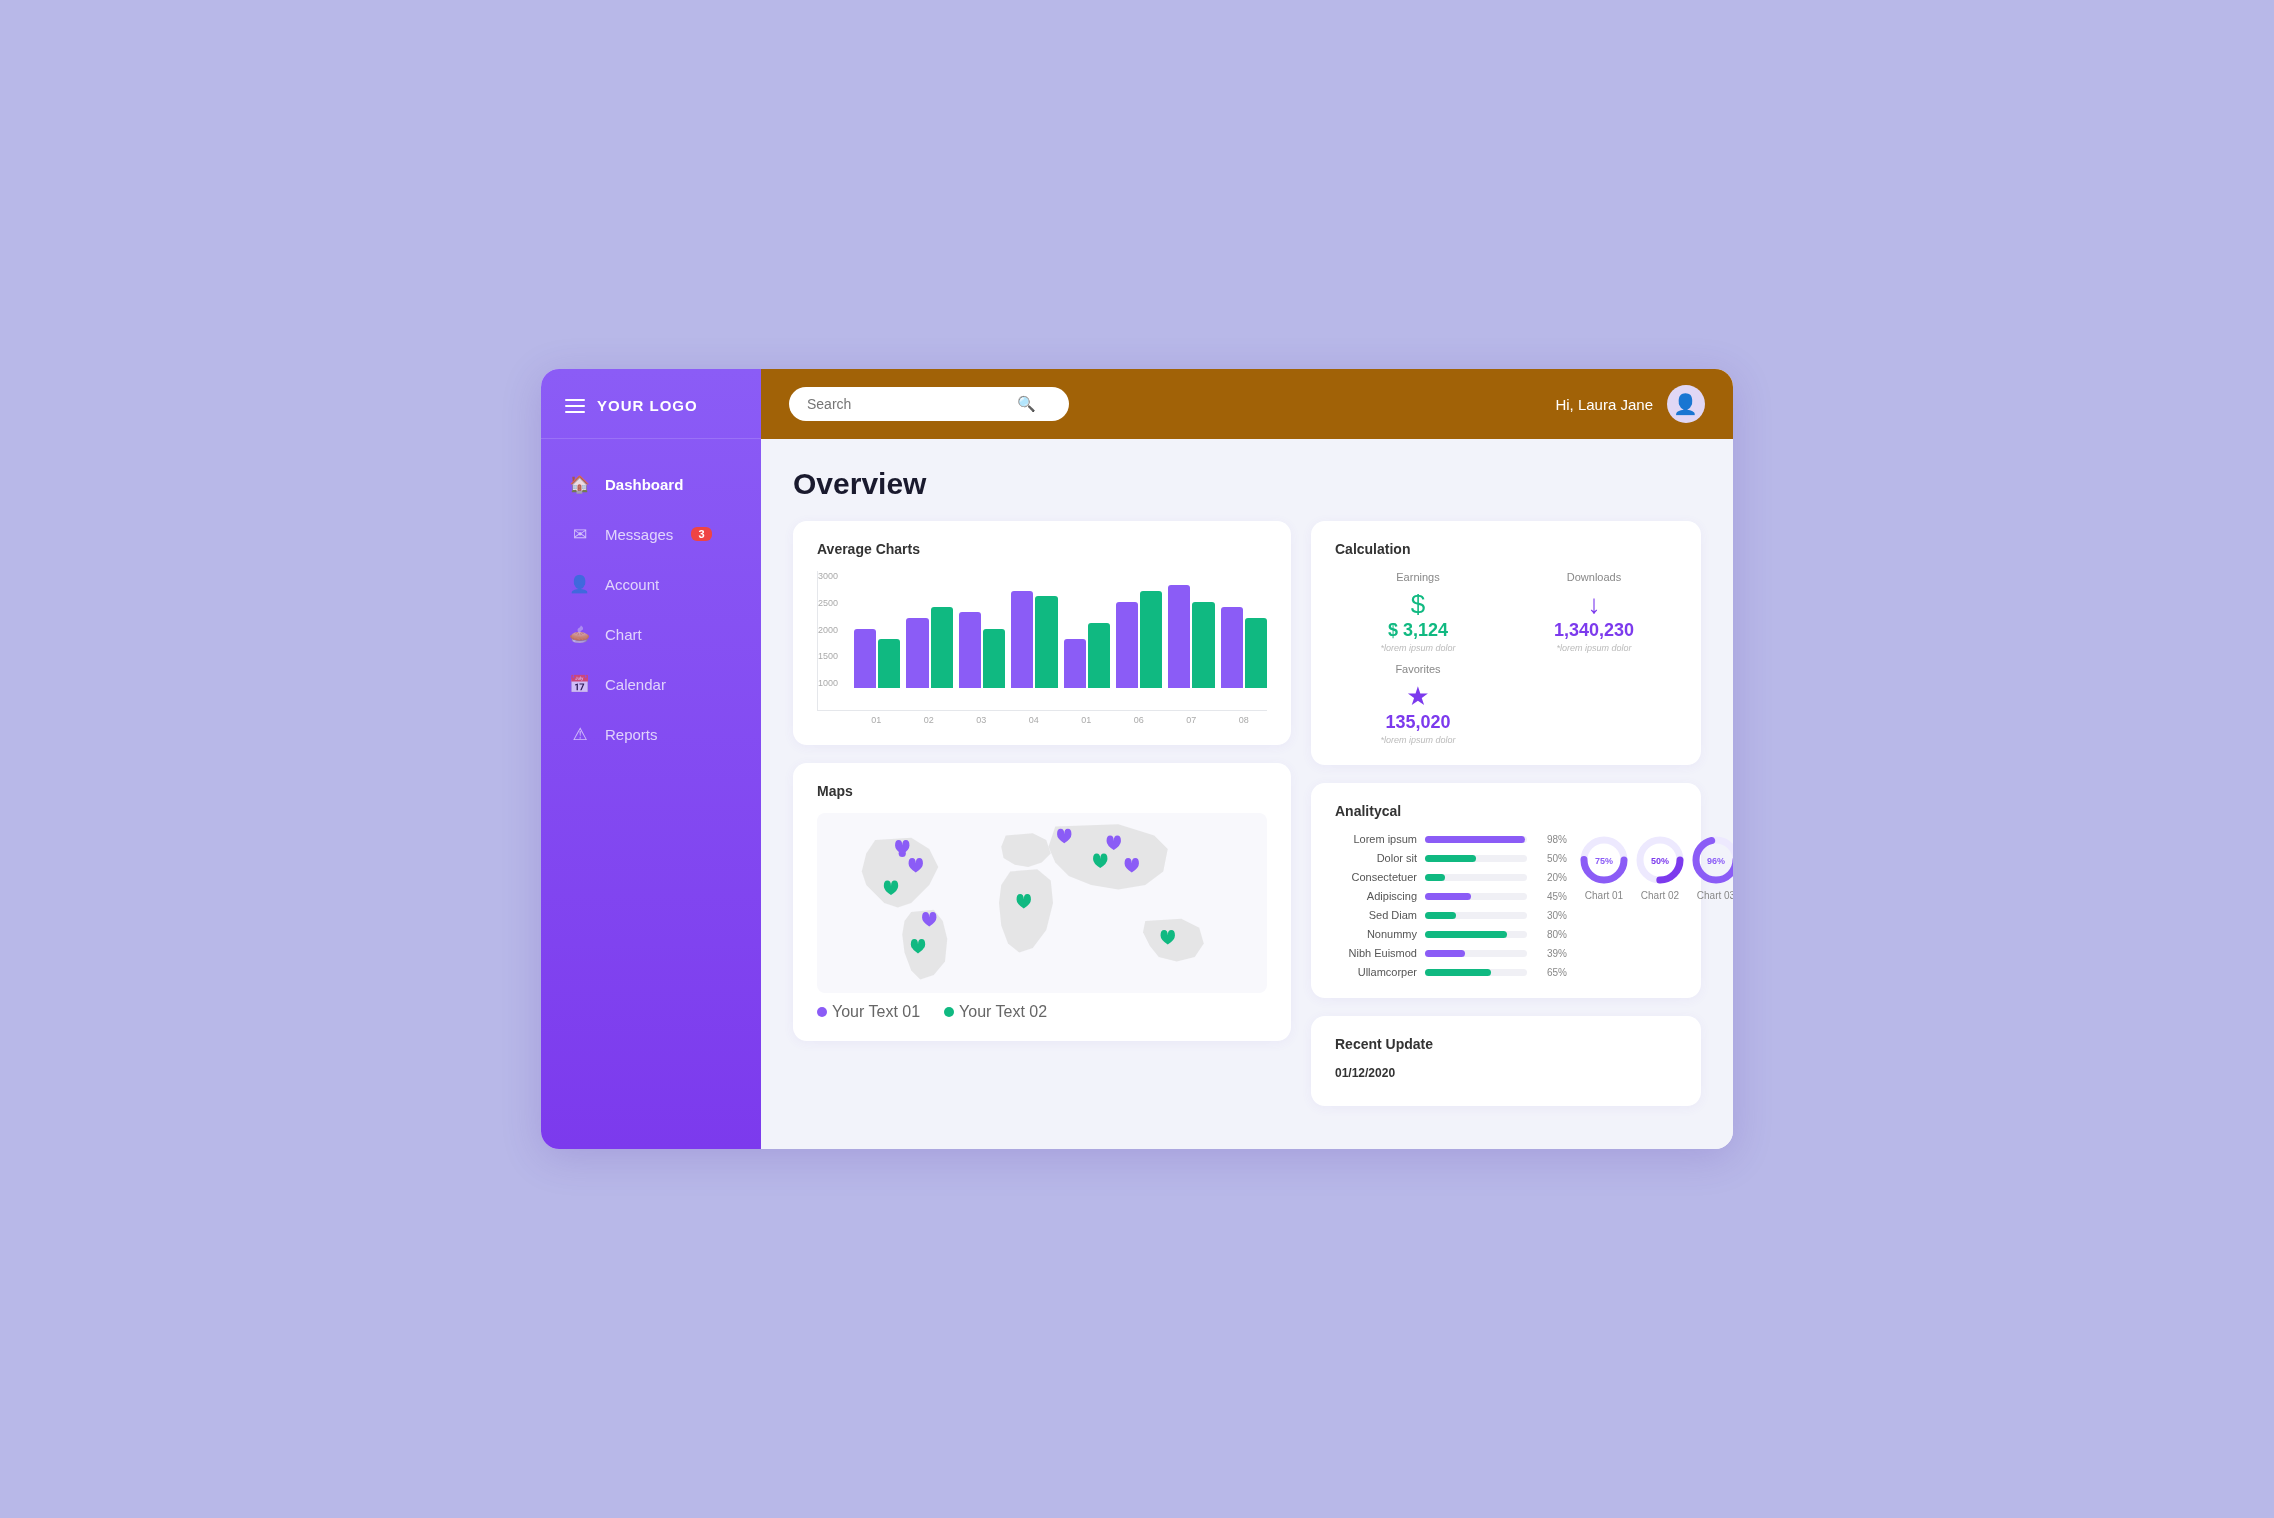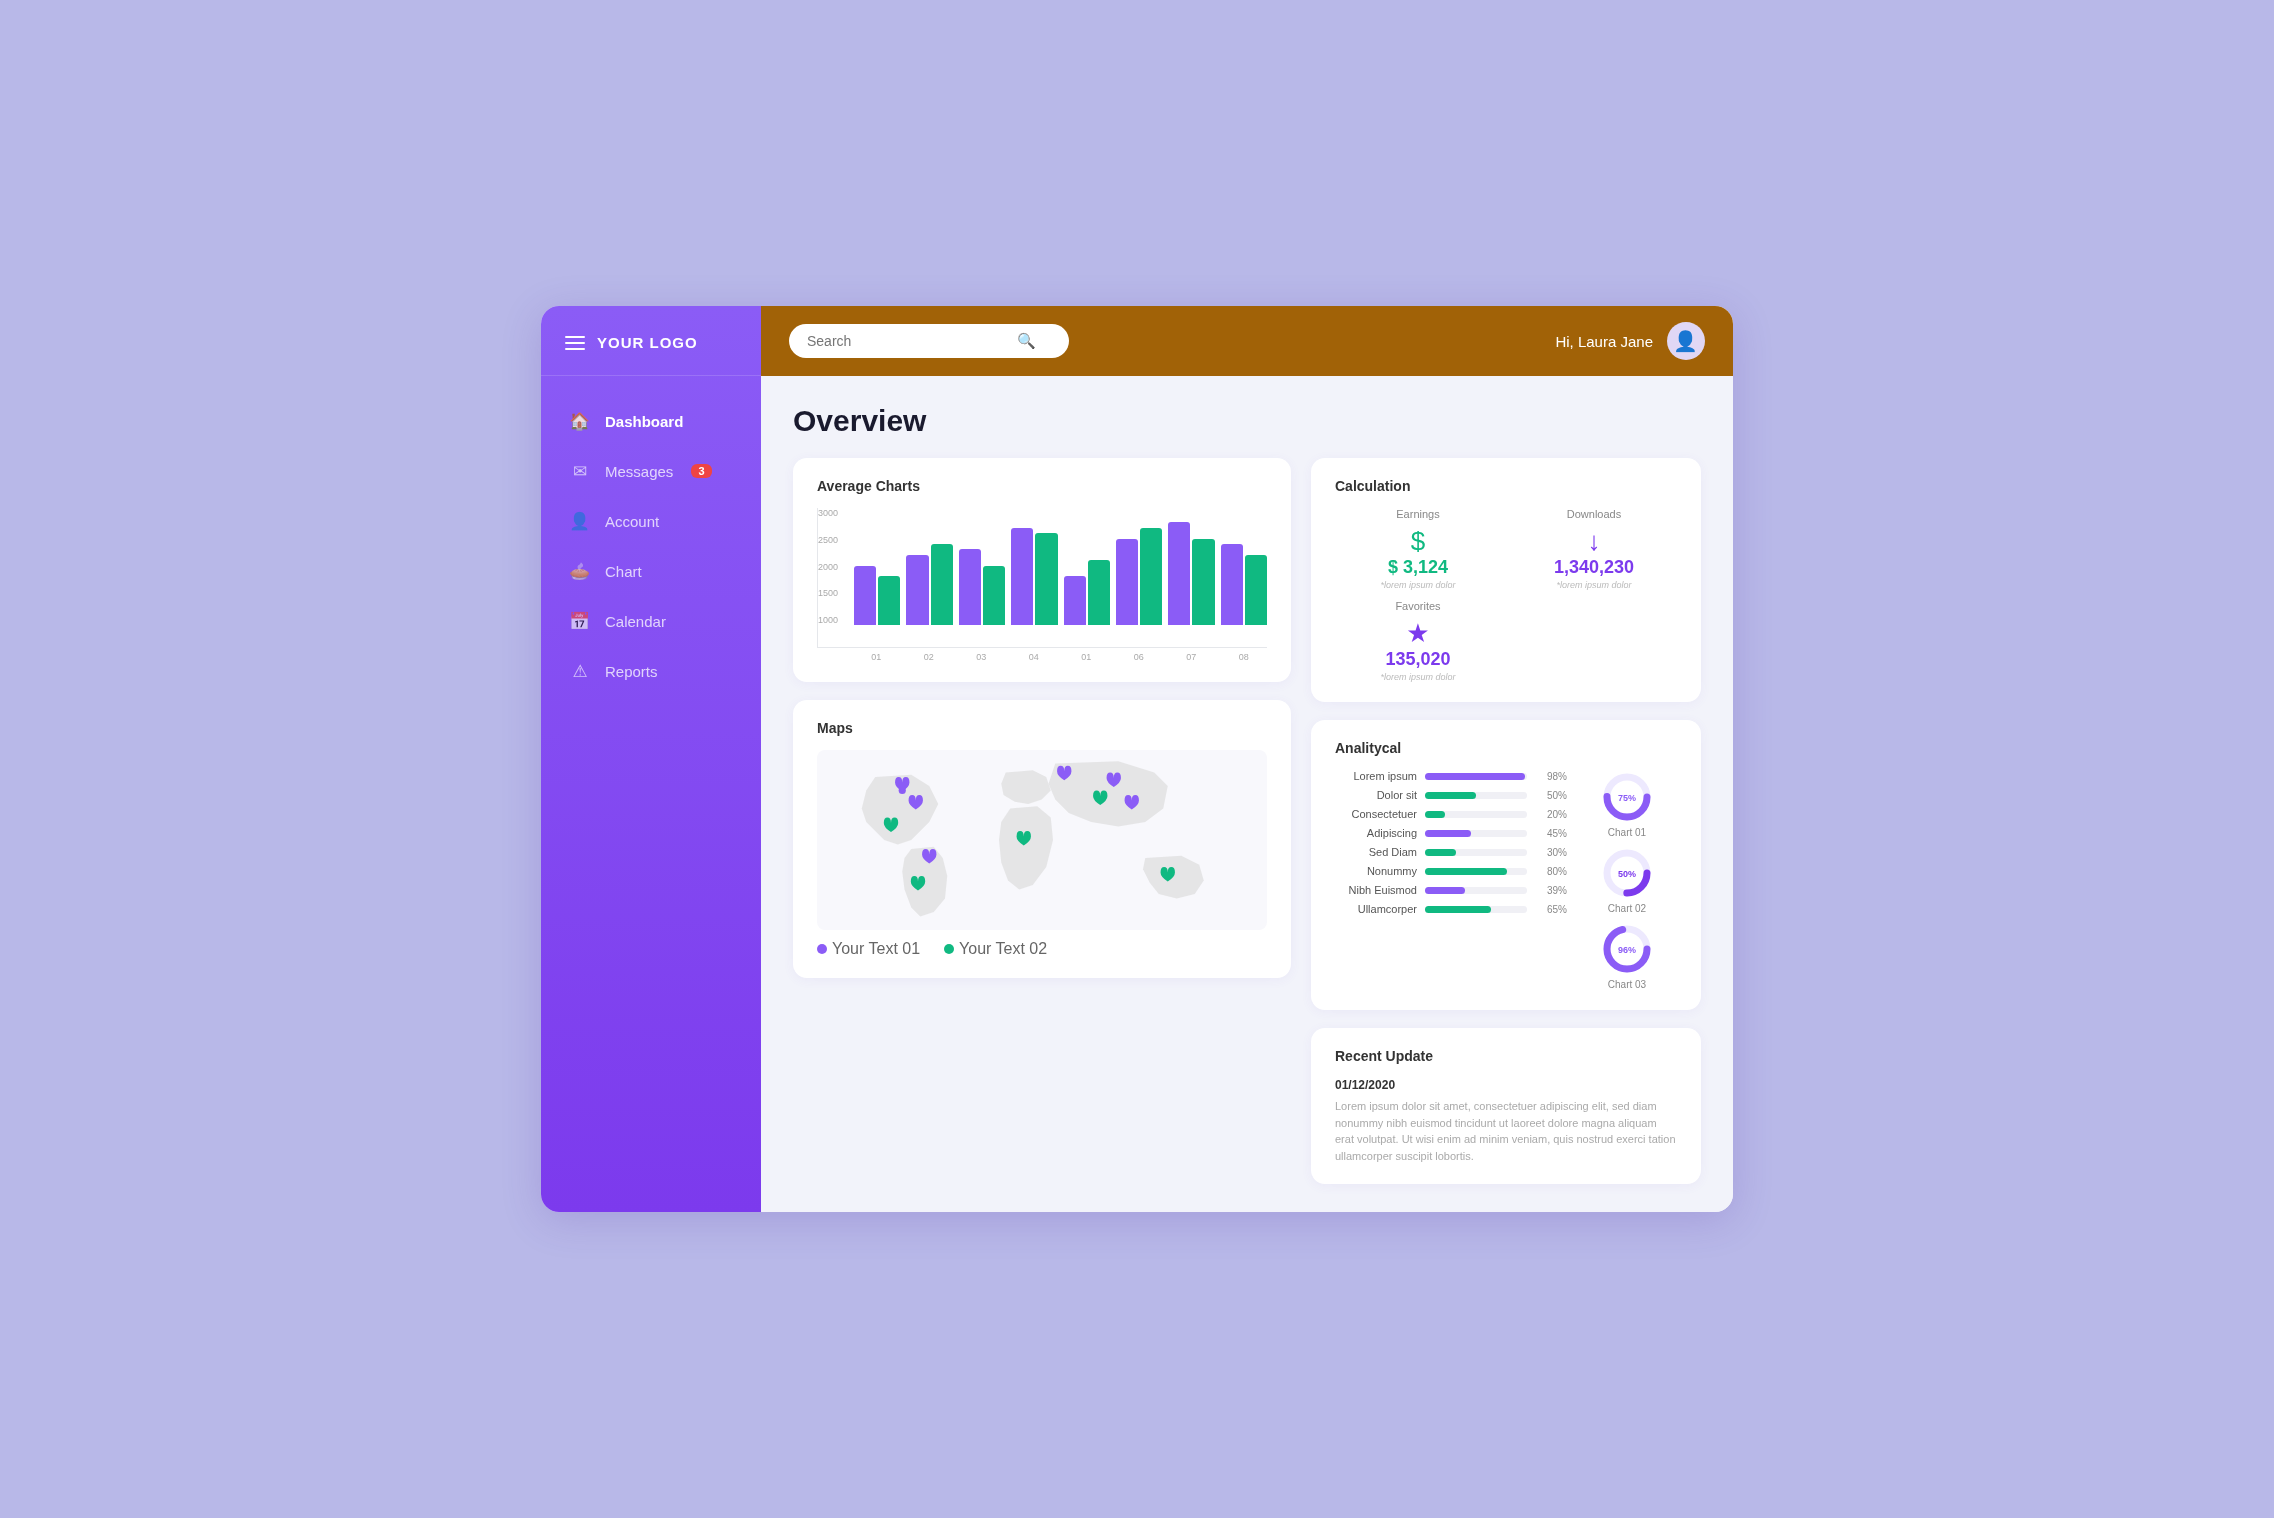--- a/index.html
+++ b/index.html
@@ -284,23 +284,21 @@
     .anal-row { display: flex; align-items: center; gap: 8px; font-size: 11px; color: #555; }
     .anal-label { width: 82px; text-align: right; flex-shrink: 0; }
     .anal-bar-bg { flex: 1; background: #f0f0f5; border-radius: 4px; height: 7px; }
     .anal-bar-fill { height: 7px; border-radius: 4px; }
     .anal-bar-fill.green { background: #10b981; }
     .anal-bar-fill.purple { background: #8b5cf6; }
     .anal-pct { width: 32px; text-align: right; color: #888; font-size: 10px; }
     
     .donut-col {
       display: flex;
-      flex-direction: column;
-      gap: 8px;
-      align-items: center;
+      gap: 2px;
     }
     .donut-item { display: flex; flex-direction: column; align-items: center; gap: 3px; }
     .donut-label-sm { font-size: 10px; color: #888; }
     .donut-svg { width: 54px; height: 54px; }
     
     .recent-date { font-size: 12px; font-weight: 700; color: #333; margin-bottom: 6px; }
     .recent-text { font-size: 11px; color: #aaa; line-height: 1.5; }
 
     
     .world-map-svg { width: 95%; height: 100%; }
@@ -601,19 +599,18 @@
     </svg>
     <span class="donut-label-sm">Chart 03</span>
   </div>
                 </div>
             </div>
           </div>
 
           <div class="card">
             <div class="card-title">Recent Update</div>
             <div class="recent-date">01/12/2020</div>
-            <div class="recent-text">Lorem ipsum dolor sit amet, consectetuer adipiscing elit, sed diam nonummy nibh euismod tincidunt ut laoreet dolore magna aliquam erat volutpat. Ut wisi enim ad minim veniam, quis nostrud exerci tation ullamcorper suscipit lobortis.</div>
           </div>
         </div>
       </div>
     </div>
   </div>
 </div>
 
 </body></html>

